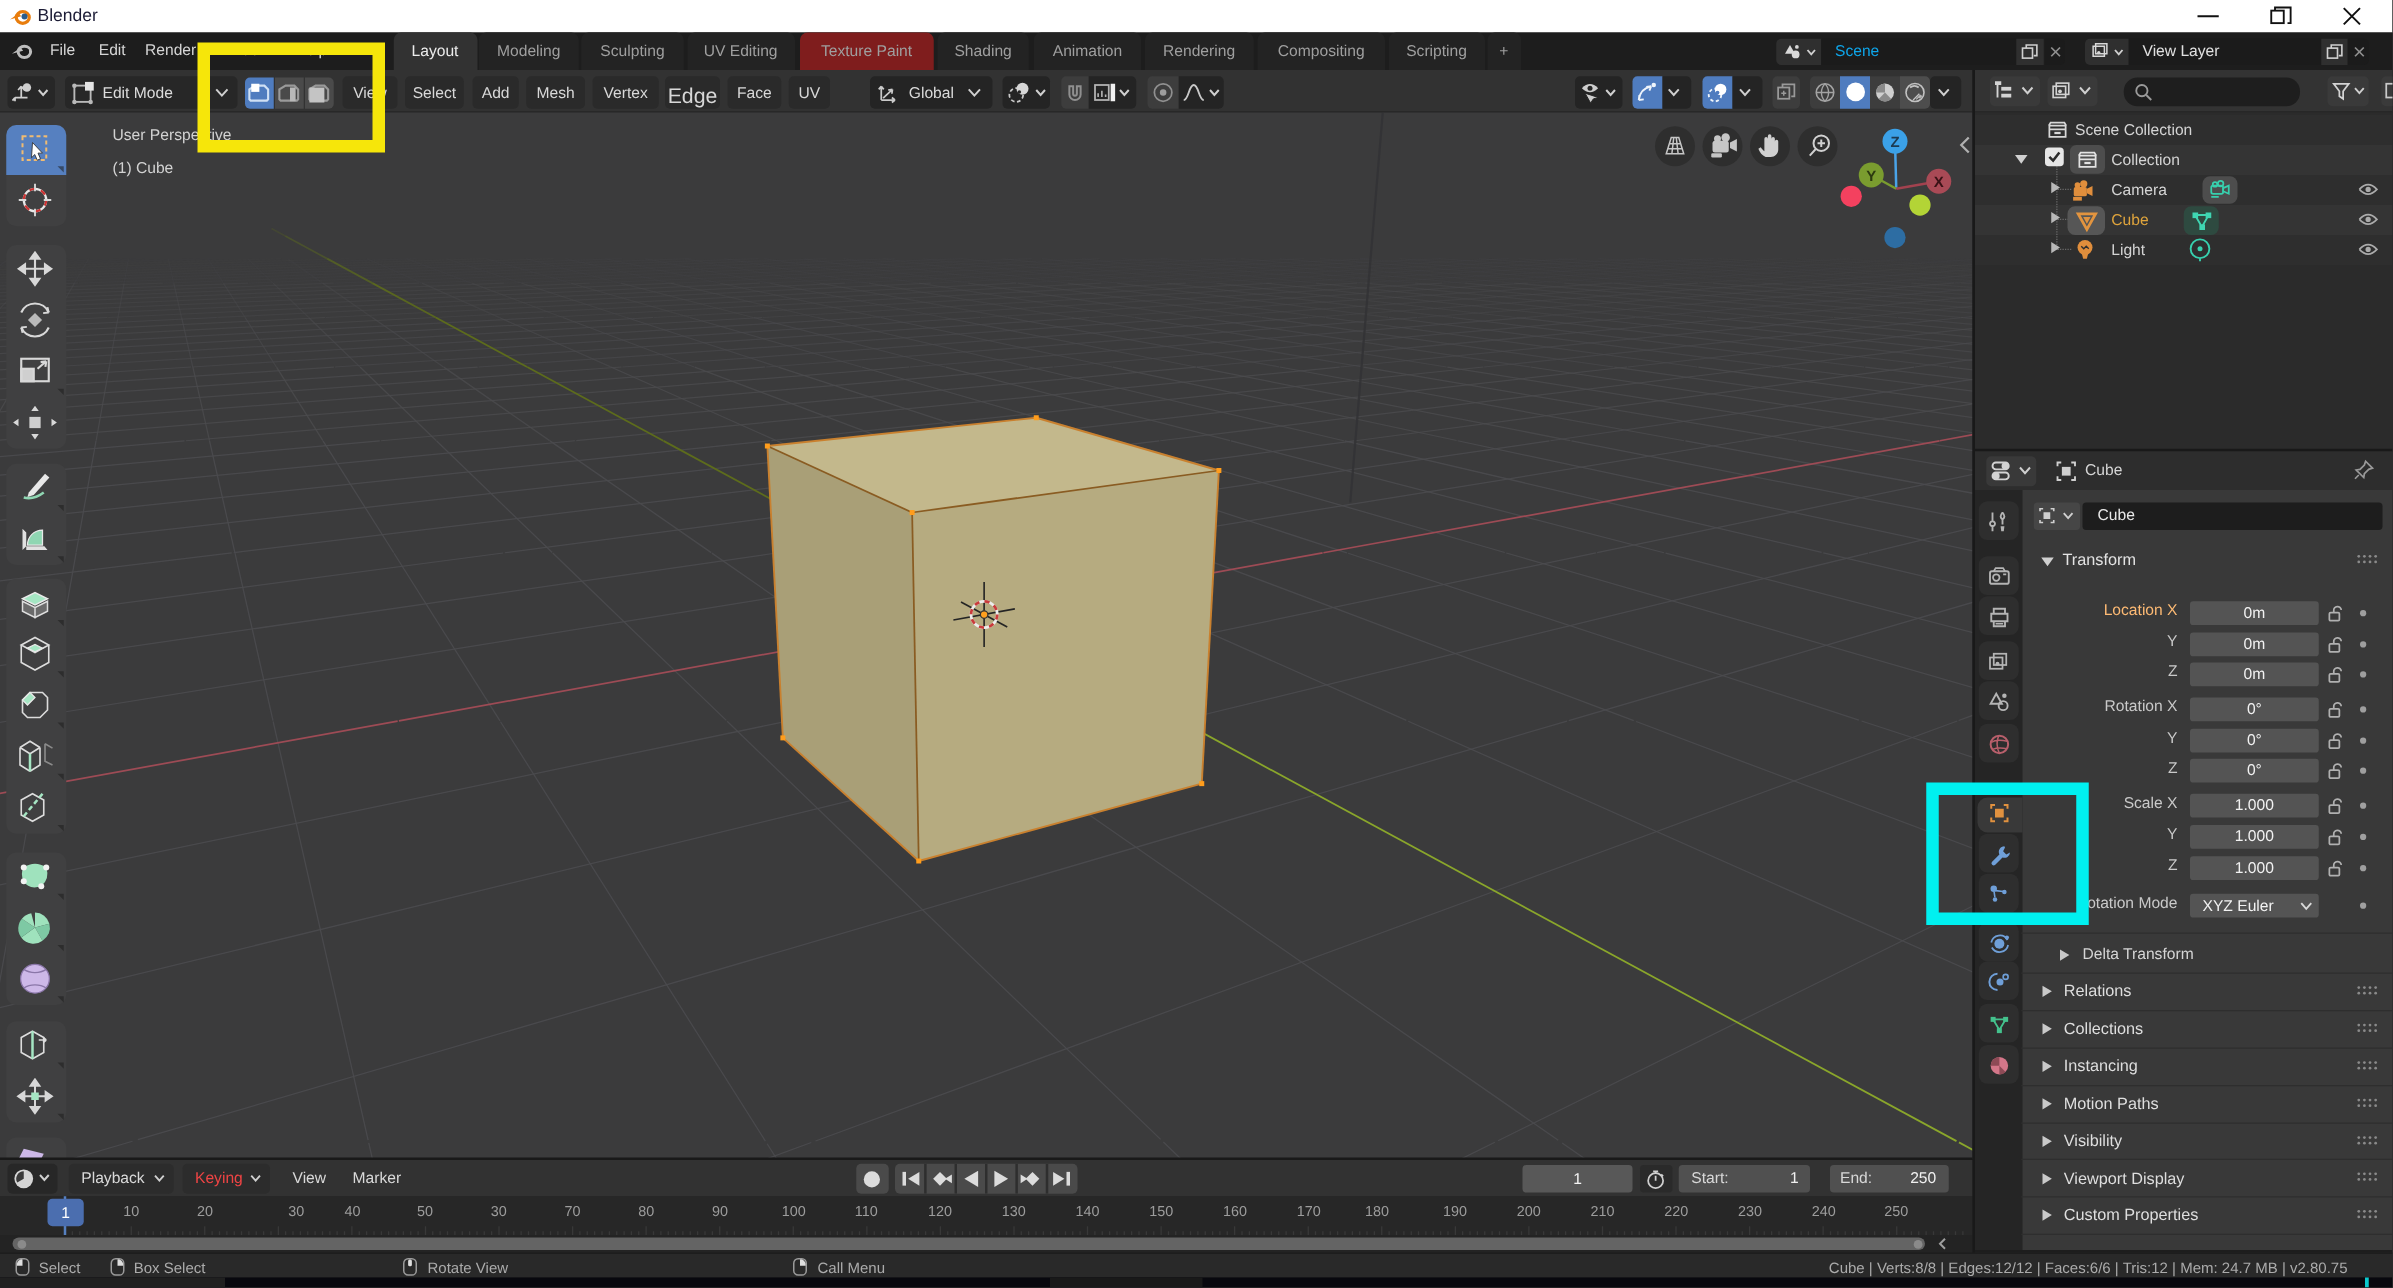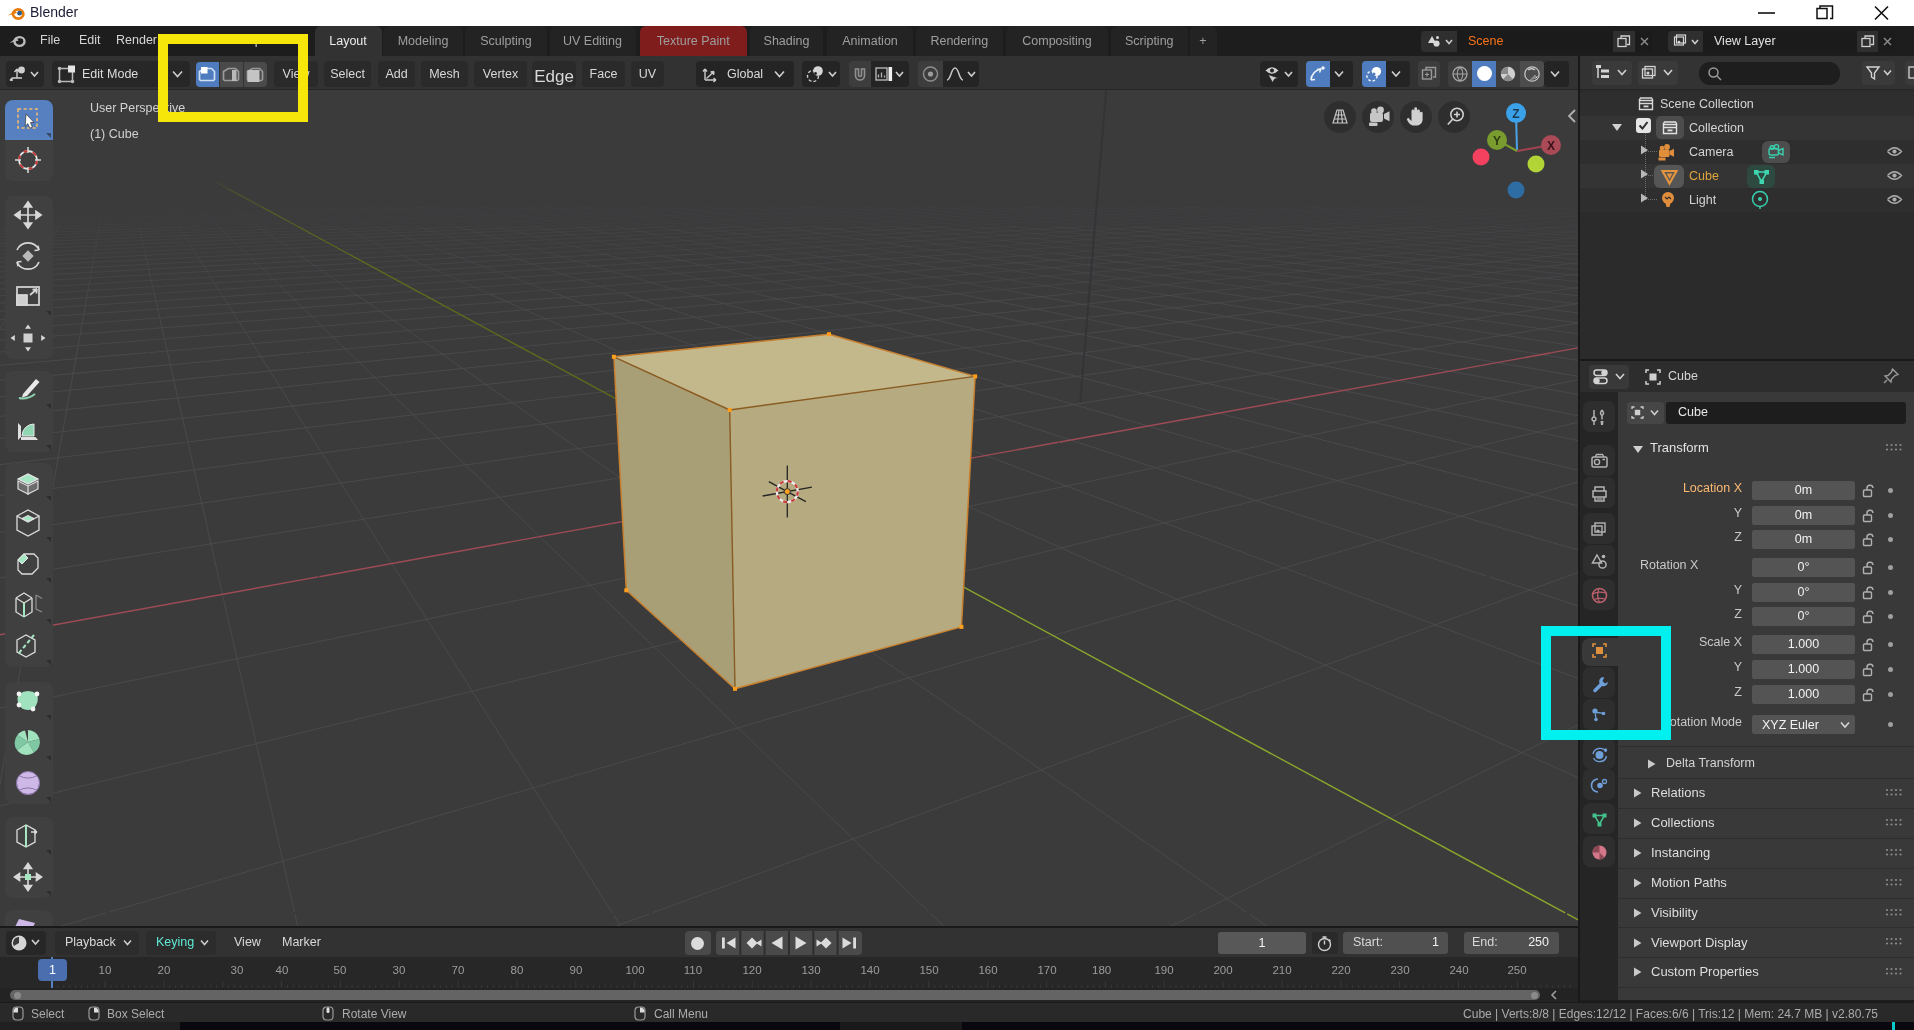--- a/index.html
+++ b/index.html
@@ -45,21 +45,21 @@
     <div class="abs" style="left:1189.5px;top:0;width:27px;height:30px;background:#232323;border-radius:6px 6px 0 0;color:#9f9f9f;font-size:12.5px;text-align:center;line-height:30px">+</div>
 <div class="abs" style="left:1421px;top:5px;width:231px;height:21px">
  <div class="abs" style="left:0;top:0;width:36px;height:21px;background:#2f2f2f;border-radius:4px 0 0 4px"></div>
  <svg class="abs" style="left:4px;top:2px" width="30" height="17" viewBox="0 0 30 17">
   <path d="M7 3 L11 10 L3 10 Z" fill="#d8d8d8"></path>
         <circle cx="11.5" cy="10.5" r="3.1" fill="#d8d8d8"></circle>
         <circle cx="12.5" cy="4.5" r="1.5" fill="#d8d8d8"></circle>
   <path d="M21 7 l3 3.5 l3 -3.5" fill="none" stroke="#cfcfcf" stroke-width="1.5"></path>
       </svg>
  <div class="abs" style="left:36px;top:0;width:156px;height:21px;background:#1b1b1b"></div>
- <div class="tx" style="left:47px;top:3px;font-size:12.5px;color:#f97316">Scene</div>
+ <div class="tx" style="left:47px;top:3px;font-size:12.5px;color:#0ea5e9">Scene</div>
  <div class="abs" style="left:192px;top:0;width:22px;height:21px;background:#2f2f2f"></div>
  <svg class="abs" style="left:195px;top:3px" width="16" height="15" viewBox="0 0 16 15">
         <rect x="2" y="4.5" width="8" height="8" fill="none" stroke="#cfcfcf" stroke-width="1.3"></rect>
         <path d="M5 4.5 v-2.5 h8.5 v8.5 h-2.5" fill="none" stroke="#cfcfcf" stroke-width="1.3"></path>
       </svg>
  <div class="abs" style="left:215px;top:0;width:16px;height:21px;background:#1b1b1b;border-radius:0 4px 4px 0"></div>
  <svg class="abs" style="left:217px;top:4px" width="13" height="13" viewBox="0 0 13 13">
         <path d="M3 3 L10 10 M10 3 L3 10" stroke="#8f8f8f" stroke-width="1.4"></path>
       </svg>
 </div>
@@ -1012,21 +1012,21 @@
       <rect x="2.5" y="6" width="8" height="6.5" rx="1" fill="none" stroke="#b0b0b0" stroke-width="1.4"></rect>
     </svg>
     <div class="abs" style="left:308px;top:151.6px;width:5px;height:5px;border-radius:50%;background:#9f9f9f"></div>
     <div class="abs" style="left:60px;top:169.2px;width:102px;height:19px;font-size:12.5px;color:#c9c9c9;text-align:right">Z</div>
     <div class="abs" style="left:172px;top:169.2px;width:103px;height:19px;background:#545454;border-radius:2.5px;color:#f2f2f2;font-size:12.5px;text-align:center;line-height:19px">0m</div>
     <svg class="abs" style="left:281px;top:172.2px" width="15" height="14" viewBox="0 0 15 14">
       <path d="M6 6 v-1.5 a3 3 0 0 1 6 -0.5" fill="none" stroke="#b0b0b0" stroke-width="1.4"></path>
       <rect x="2.5" y="6" width="8" height="6.5" rx="1" fill="none" stroke="#b0b0b0" stroke-width="1.4"></rect>
     </svg>
     <div class="abs" style="left:308px;top:176.2px;width:5px;height:5px;border-radius:50%;background:#9f9f9f"></div>
-    <div class="abs" style="left:60px;top:197.2px;width:102px;height:19px;font-size:12.5px;color:#c9c9c9;">Rotation X</div>
+    <div class="abs" style="left:60px;top:197.2px;width:102px;height:19px;font-size:12.5px;color:#c9c9c9;text-align:right">Rotation X</div>
     <div class="abs" style="left:172px;top:197.2px;width:103px;height:19px;background:#545454;border-radius:2.5px;color:#f2f2f2;font-size:12.5px;text-align:center;line-height:19px">0°</div>
     <svg class="abs" style="left:281px;top:200.2px" width="15" height="14" viewBox="0 0 15 14">
       <path d="M6 6 v-1.5 a3 3 0 0 1 6 -0.5" fill="none" stroke="#b0b0b0" stroke-width="1.4"></path>
       <rect x="2.5" y="6" width="8" height="6.5" rx="1" fill="none" stroke="#b0b0b0" stroke-width="1.4"></rect>
     </svg>
     <div class="abs" style="left:308px;top:204.2px;width:5px;height:5px;border-radius:50%;background:#9f9f9f"></div>
     <div class="abs" style="left:60px;top:221.8px;width:102px;height:19px;font-size:12.5px;color:#c9c9c9;text-align:right">Y</div>
     <div class="abs" style="left:172px;top:221.8px;width:103px;height:19px;background:#545454;border-radius:2.5px;color:#f2f2f2;font-size:12.5px;text-align:center;line-height:19px">0°</div>
     <svg class="abs" style="left:281px;top:224.8px" width="15" height="14" viewBox="0 0 15 14">
       <path d="M6 6 v-1.5 a3 3 0 0 1 6 -0.5" fill="none" stroke="#b0b0b0" stroke-width="1.4"></path>
@@ -1201,21 +1201,21 @@
  <circle cx="10" cy="10" r="7.5" fill="#d5d5d5"></circle>
       <path d="M10 10 V4 A6 6 0 0 0 4.8 13 Z" fill="#3a3a3a"></path>
  <path d="M23 7 l3.5 4 l3.5 -4" fill="none" stroke="#cfcfcf" stroke-width="1.6"></path>
     </svg>
     <div class="abs" style="left:55px;top:3px;width:84px;height:24px;background:#2c2c2c;border-radius:4px"></div>
     <div class="tx" style="left:65px;top:7px;font-size:12.5px;color:#d9d9d9">Playback</div>
     <svg class="abs" style="left:121px;top:11px" width="14" height="9" viewBox="0 0 14 9">
       <path d="M3 1.5 l3.5 4 l3.5 -4" fill="none" stroke="#cfcfcf" stroke-width="1.5"></path>
     </svg>
     <div class="abs" style="left:146px;top:3px;width:70px;height:24px;background:#2c2c2c;border-radius:4px"></div>
-    <div class="tx" style="left:156px;top:7px;font-size:12.5px;color:#5eead4">Keying</div>
+    <div class="tx" style="left:156px;top:7px;font-size:12.5px;color:#ef4444">Keying</div>
     <svg class="abs" style="left:198px;top:11px" width="14" height="9" viewBox="0 0 14 9">
       <path d="M3 1.5 l3.5 4 l3.5 -4" fill="none" stroke="#cfcfcf" stroke-width="1.5"></path>
     </svg>
     <div class="tx" style="left:234px;top:7px;font-size:12.5px;color:#d9d9d9">View</div>
     <div class="tx" style="left:282px;top:7px;font-size:12.5px;color:#d9d9d9">Marker</div>
     <div class="abs" style="left:685px;top:3px;width:26px;height:24px;background:#4a4a4a;border-radius:4px"></div>
     <div class="abs" style="left:691px;top:9px;width:13px;height:13px;border-radius:50%;background:#dcdcdc"></div>
     <div class="abs" style="left:716px;top:3px;width:146px;height:24px;background:#4a4a4a;border-radius:4px"></div>
     <svg class="abs" style="left:716px;top:3px" width="146" height="24" viewBox="0 0 146 24">
  <g stroke="#2e2e2e" stroke-width="2">

